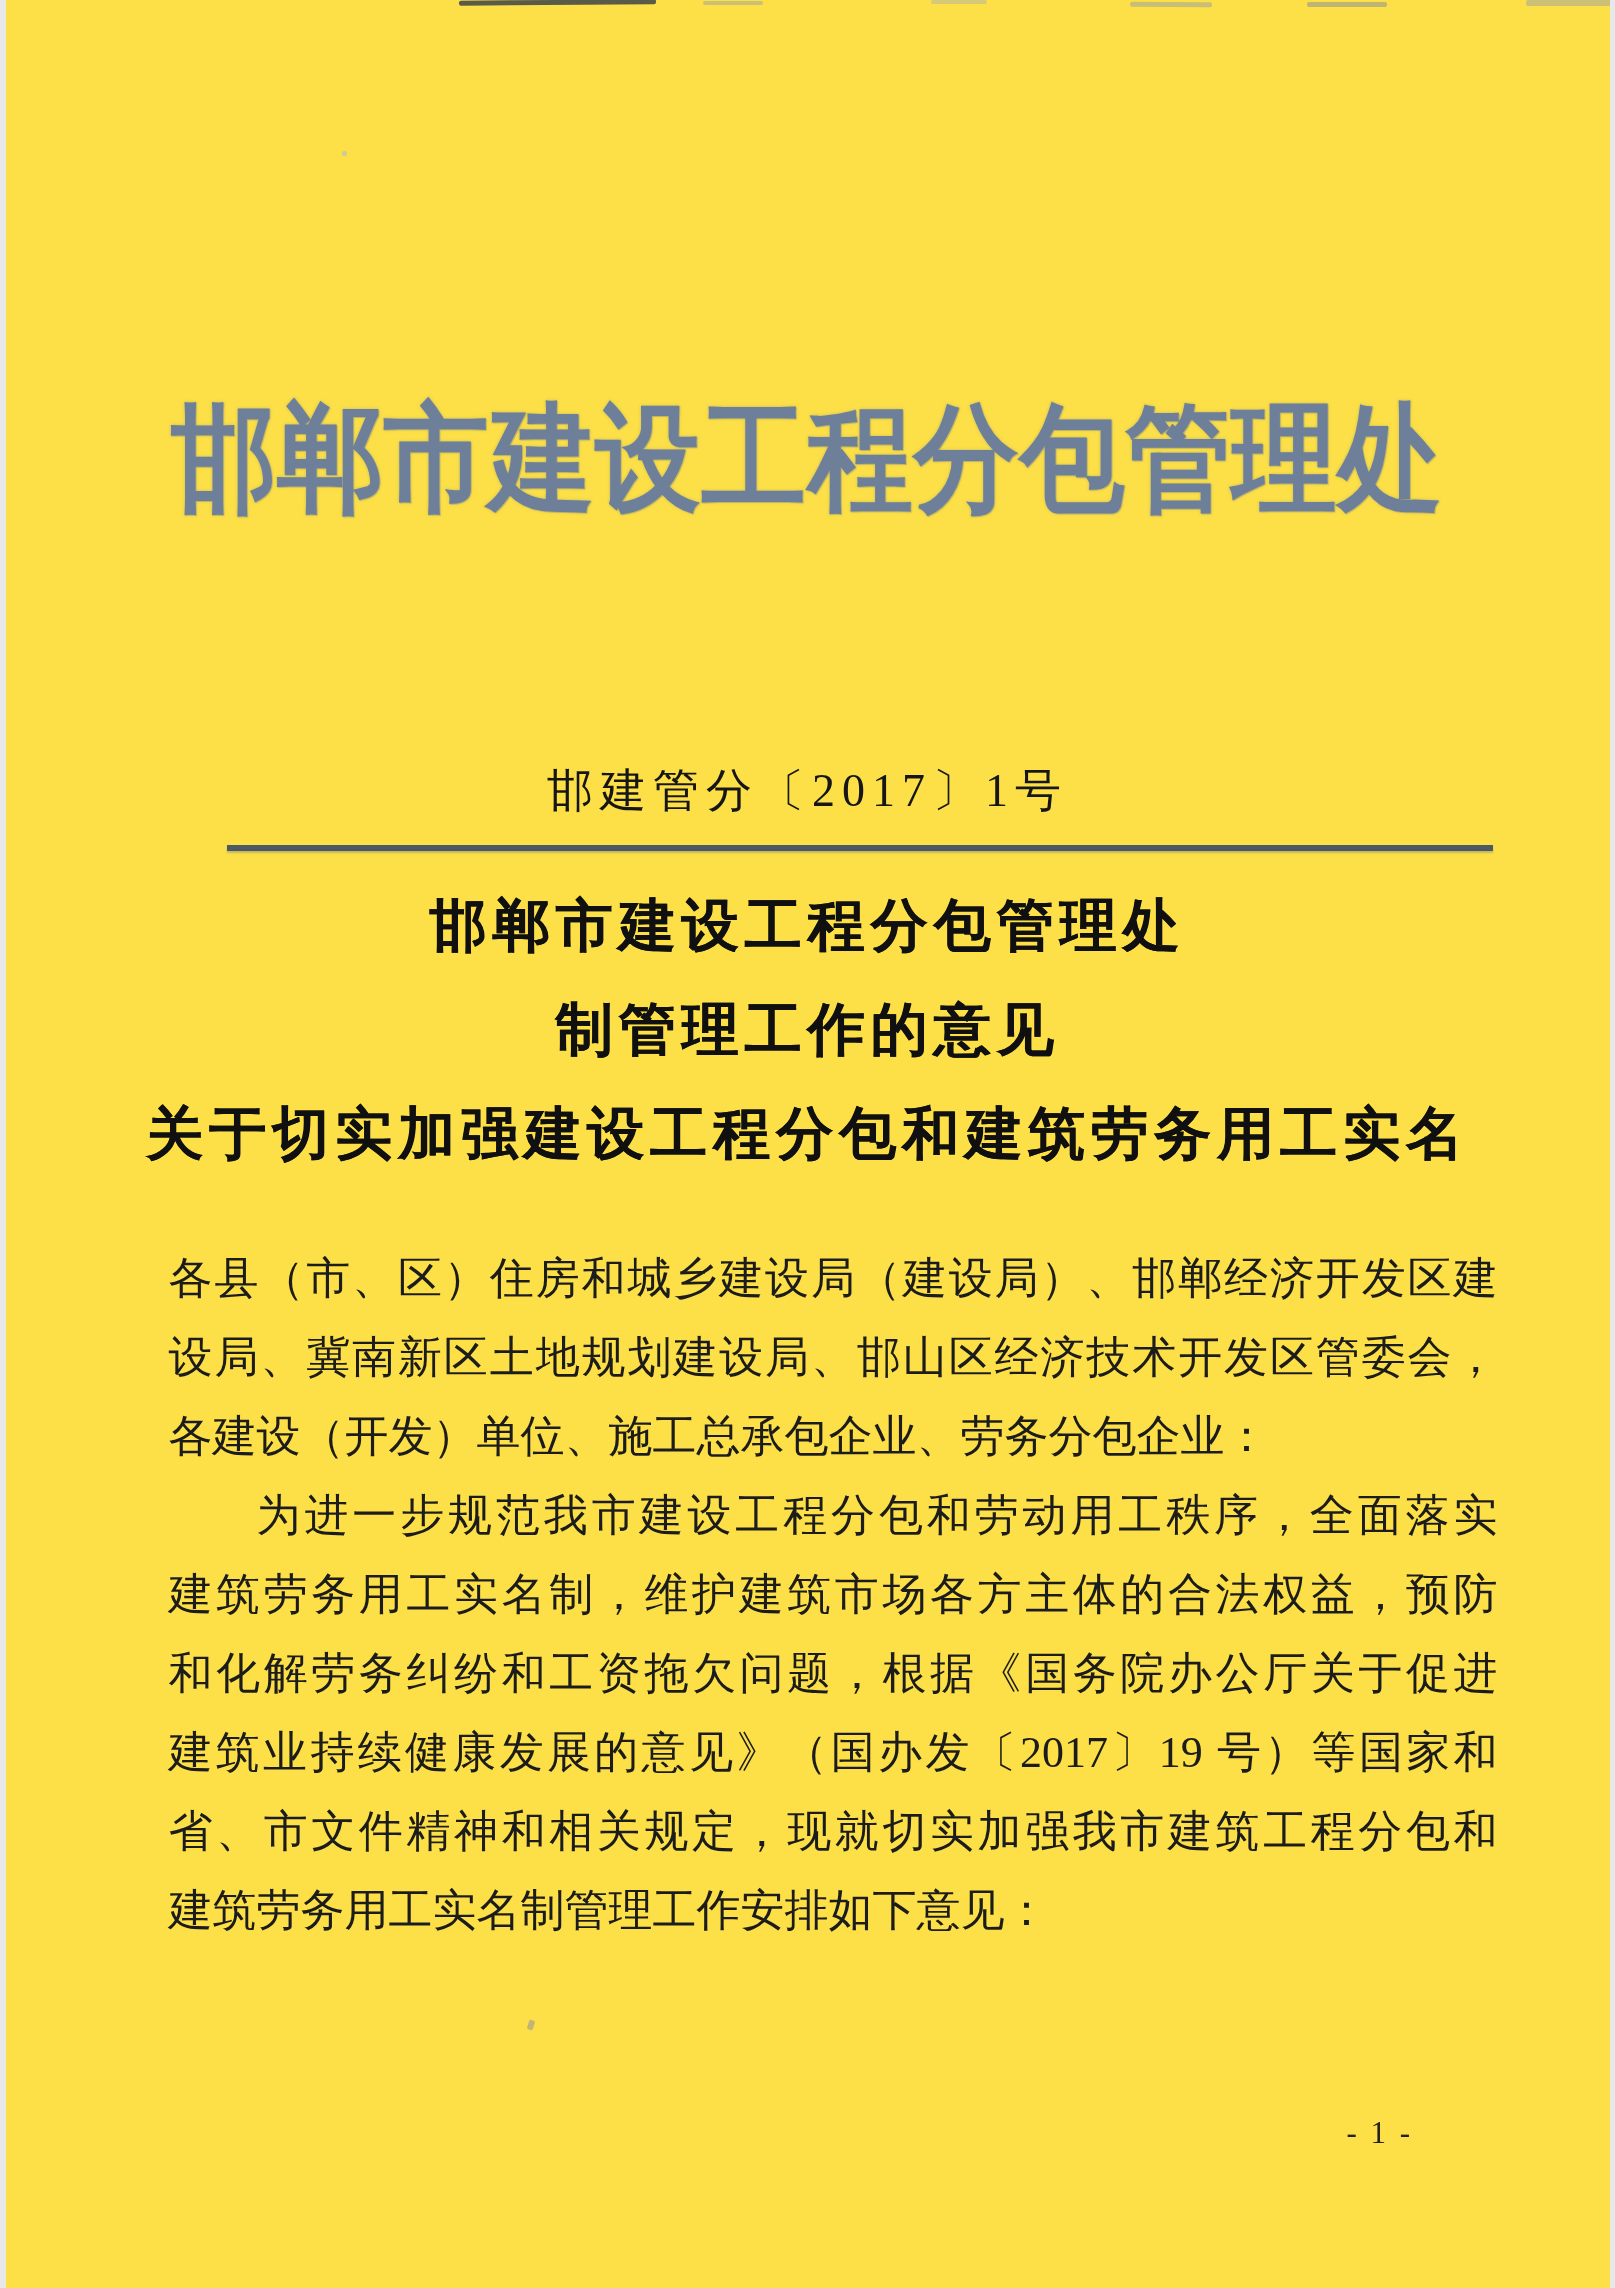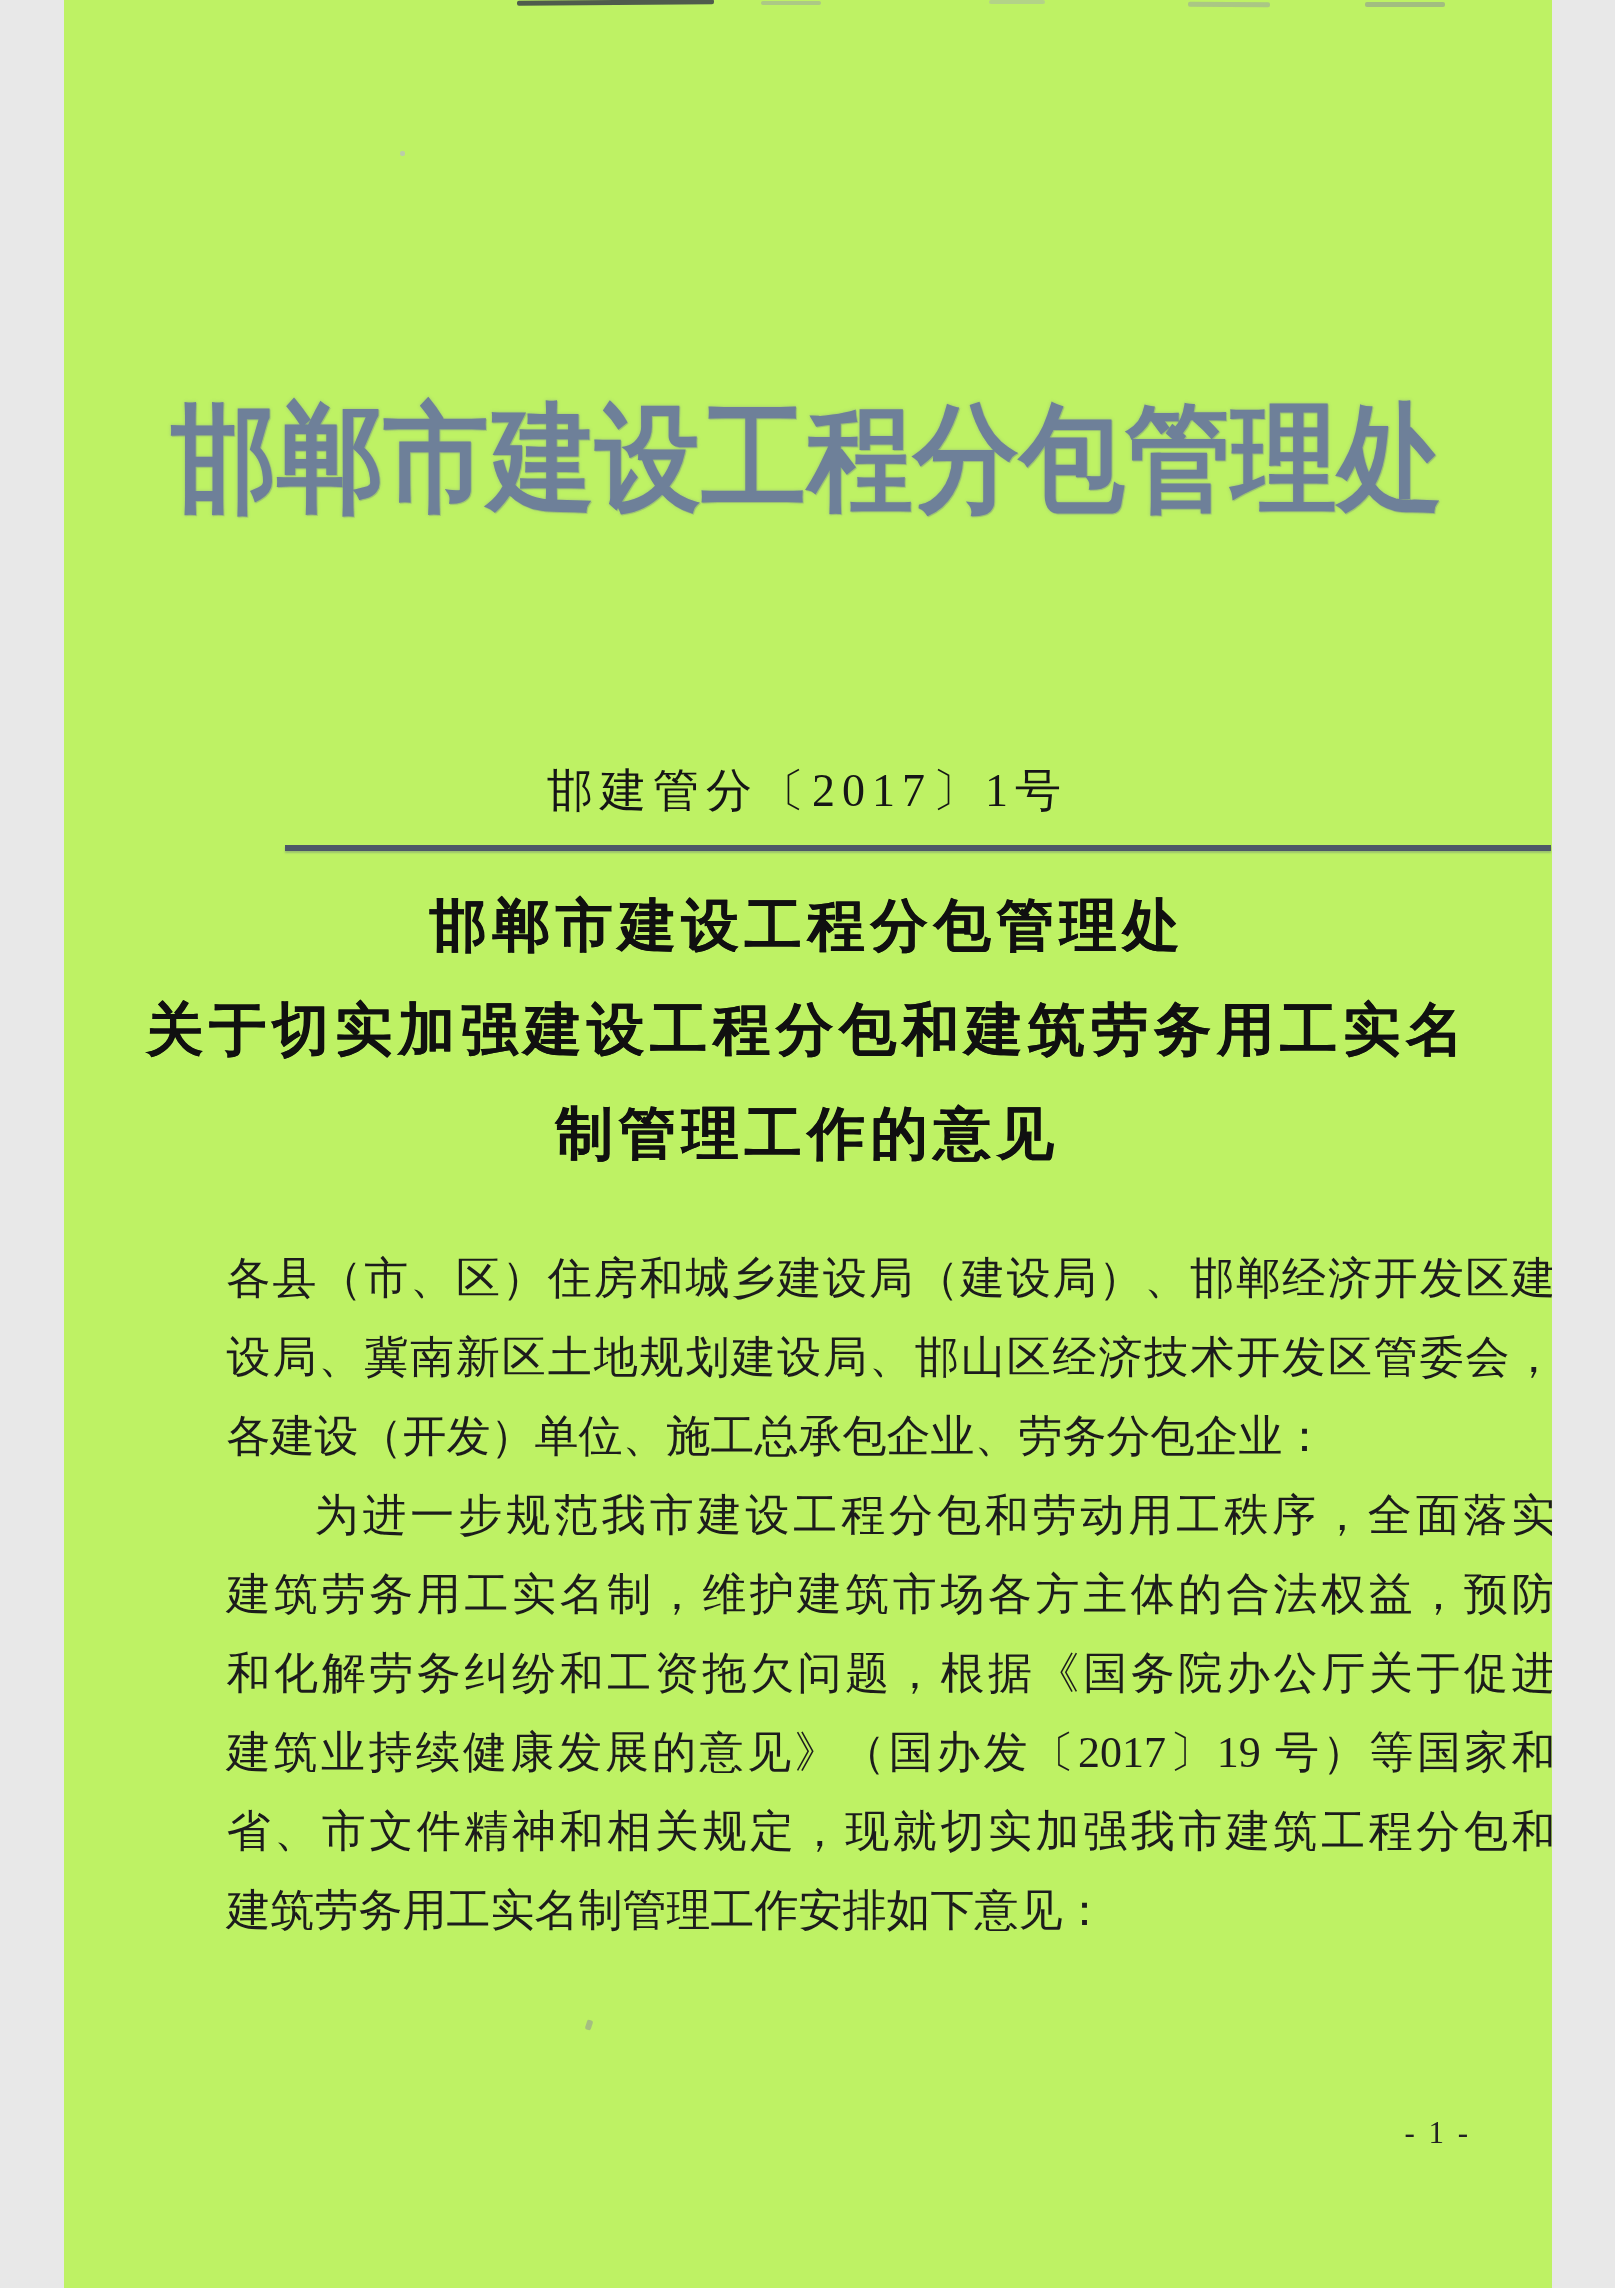--- a/index.html
+++ b/index.html
@@ -1,21 +1,21 @@
 <!DOCTYPE html>
 <html><head>
 <meta charset="utf-8">
 <style>
   html, body { margin: 0; padding: 0; background: #e8e8e8; }
   .page {
     position: relative;
-    width: 1488px;
+    width: 1604px;
     height: 2289px;
     margin: 0 auto;
-    background: #bef264;
+    background: #fde047;
     overflow: hidden;
     font-family: "Liberation Serif", "DejaVu Serif", serif;
   }
 
   
   .agency-header {
     position: absolute;
     top: 381px;
     left: 0;
     width: 100%;
@@ -124,22 +124,22 @@
   <div class="artifact a8"></div>
 
   <div class="agency-header">邯郸市建设工程分包管理处</div>
 
   <div class="doc-number">邯建管分〔2017〕1号</div>
 
   <div class="divider"></div>
 
   <div class="doc-title">
     <div class="title-line">邯郸市建设工程分包管理处</div>
+    <div class="title-line">制管理工作的意见</div>
     <div class="title-line">关于切实加强建设工程分包和建筑劳务用工实名</div>
-    <div class="title-line">制管理工作的意见</div>
   </div>
 
   <div class="body-block">
     <div class="body-line">各县（市、区）住房和城乡建设局（建设局）、邯郸经济开发区建</div>
     <div class="body-line">设局、冀南新区土地规划建设局、邯山区经济技术开发区管委会，</div>
     <div class="body-line plain">各建设（开发）单位、施工总承包企业、劳务分包企业：</div>
     <div class="body-line indent">为进一步规范我市建设工程分包和劳动用工秩序，全面落实</div>
     <div class="body-line">建筑劳务用工实名制，维护建筑市场各方主体的合法权益，预防</div>
     <div class="body-line">和化解劳务纠纷和工资拖欠问题，根据《国务院办公厅关于促进</div>
     <div class="body-line">建筑业持续健康发展的意见》（国办发〔2017〕19 号）等国家和</div>

